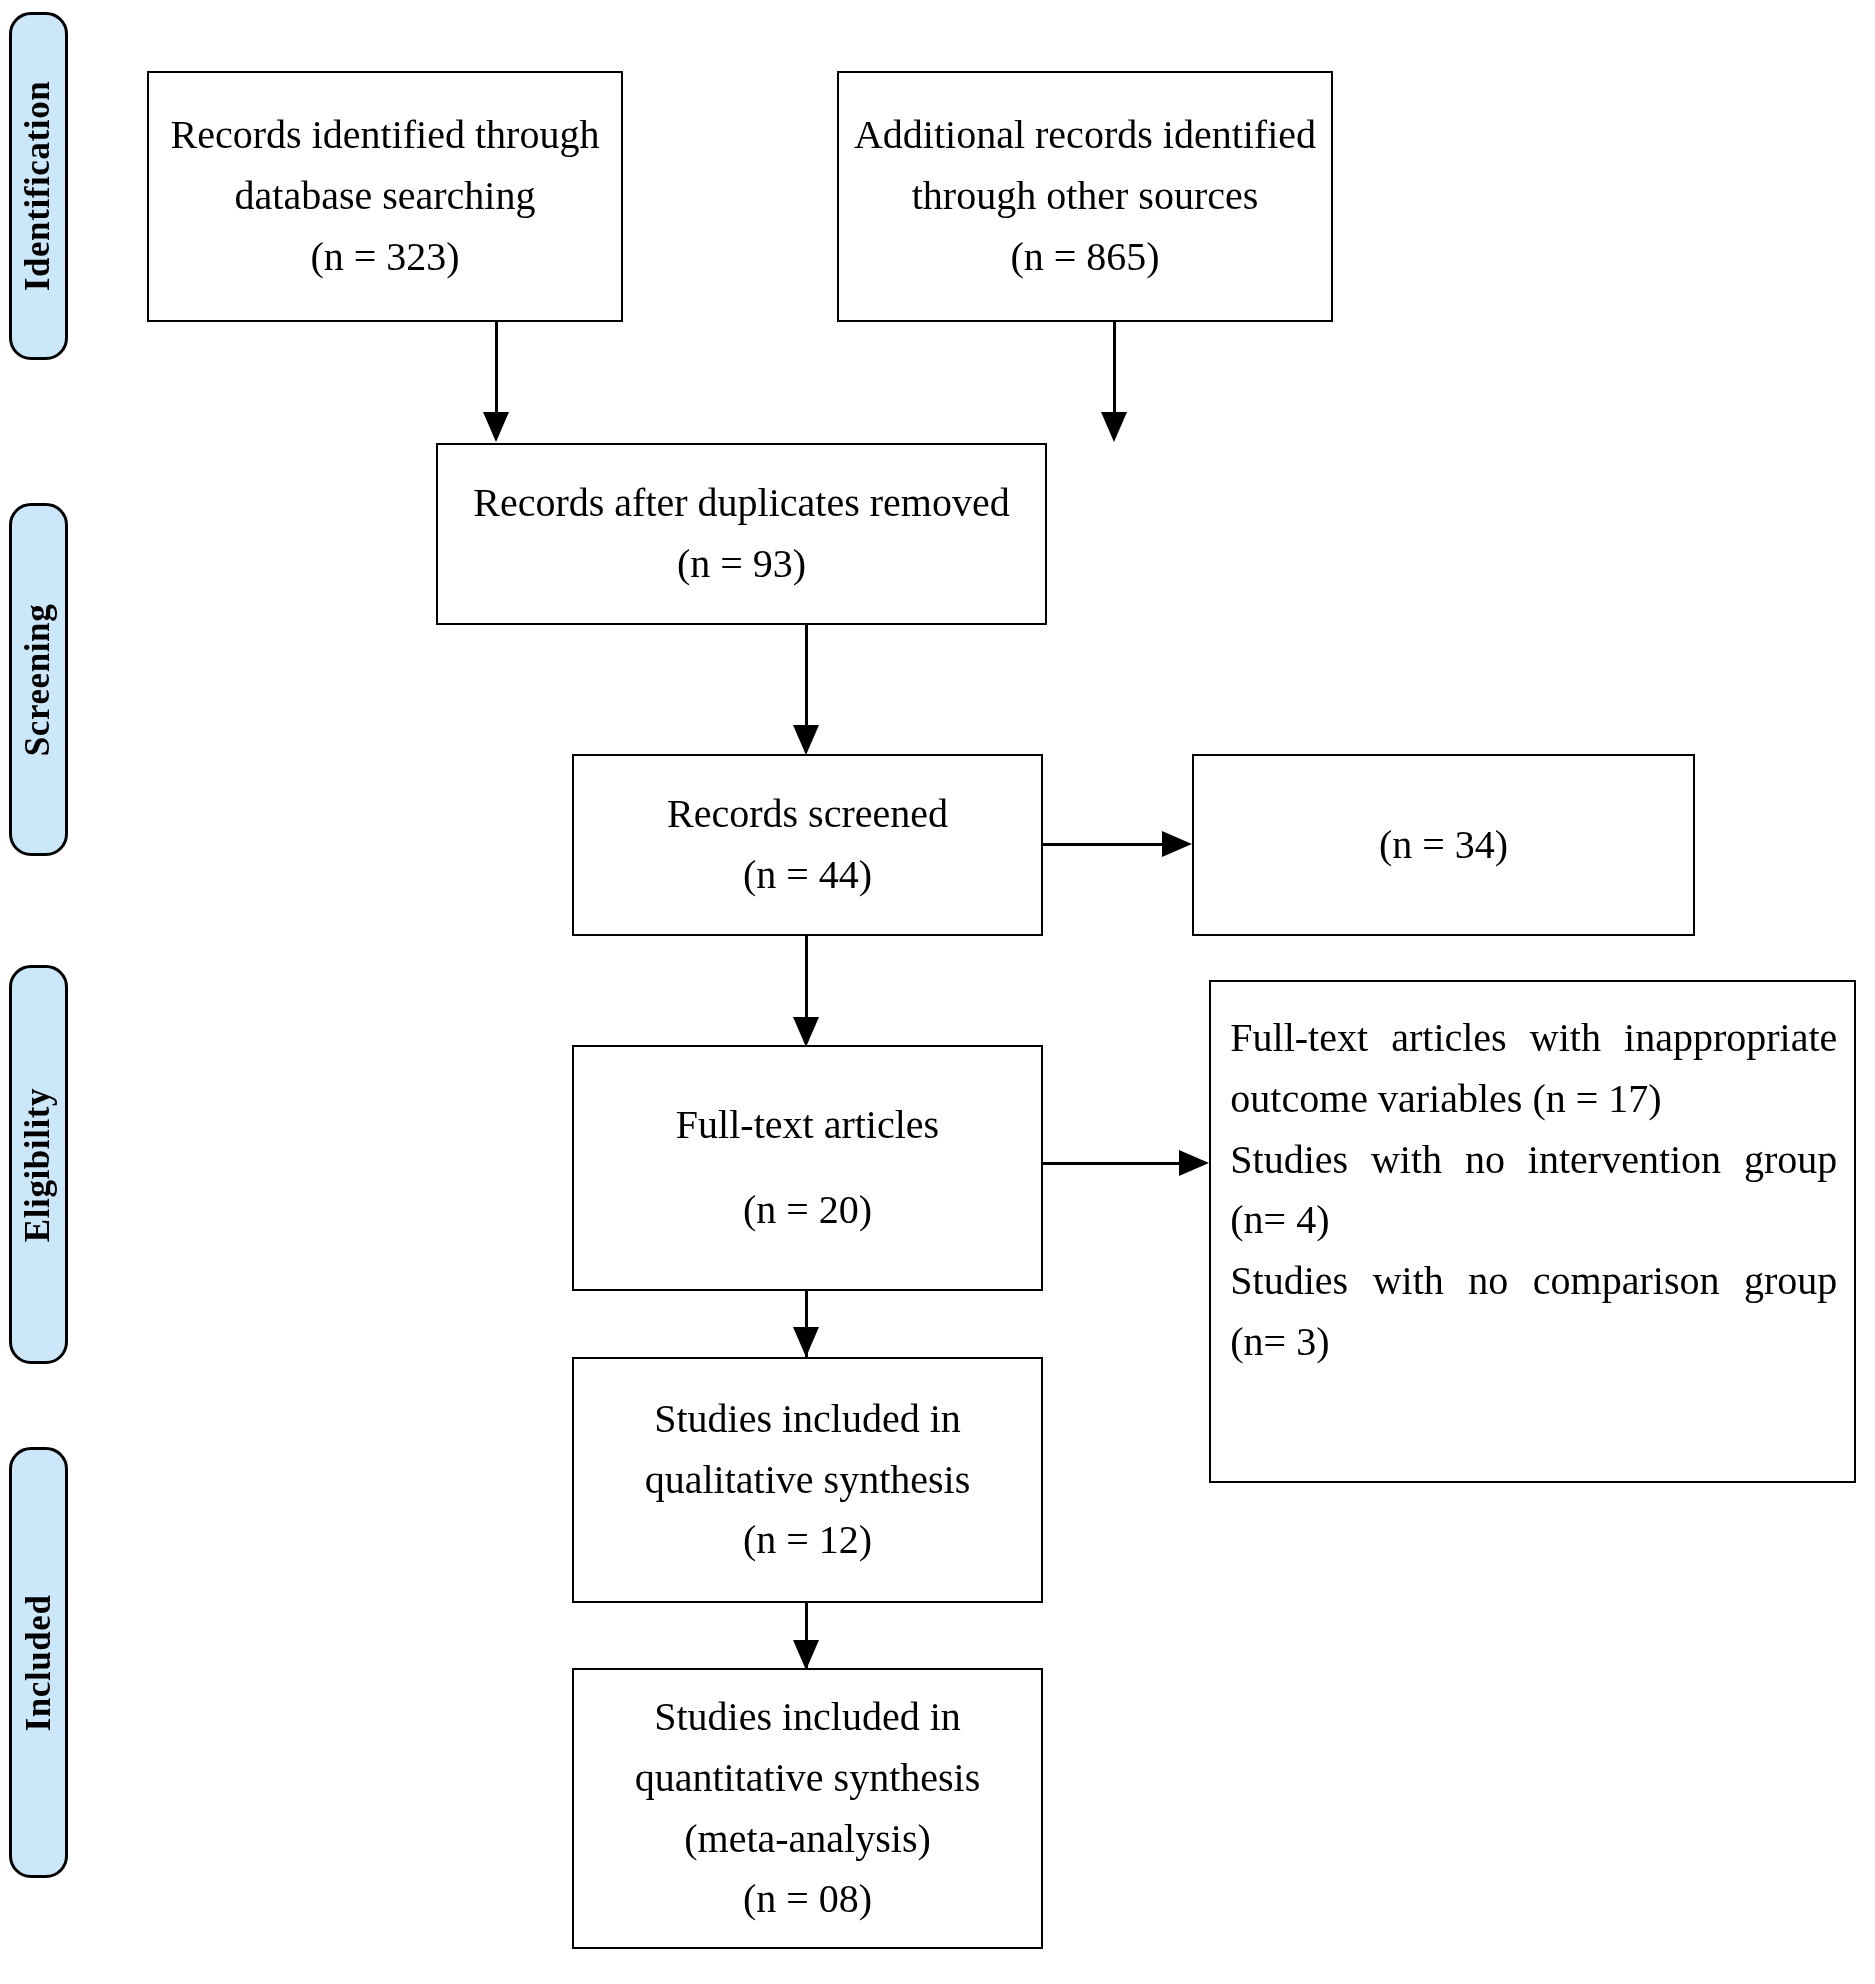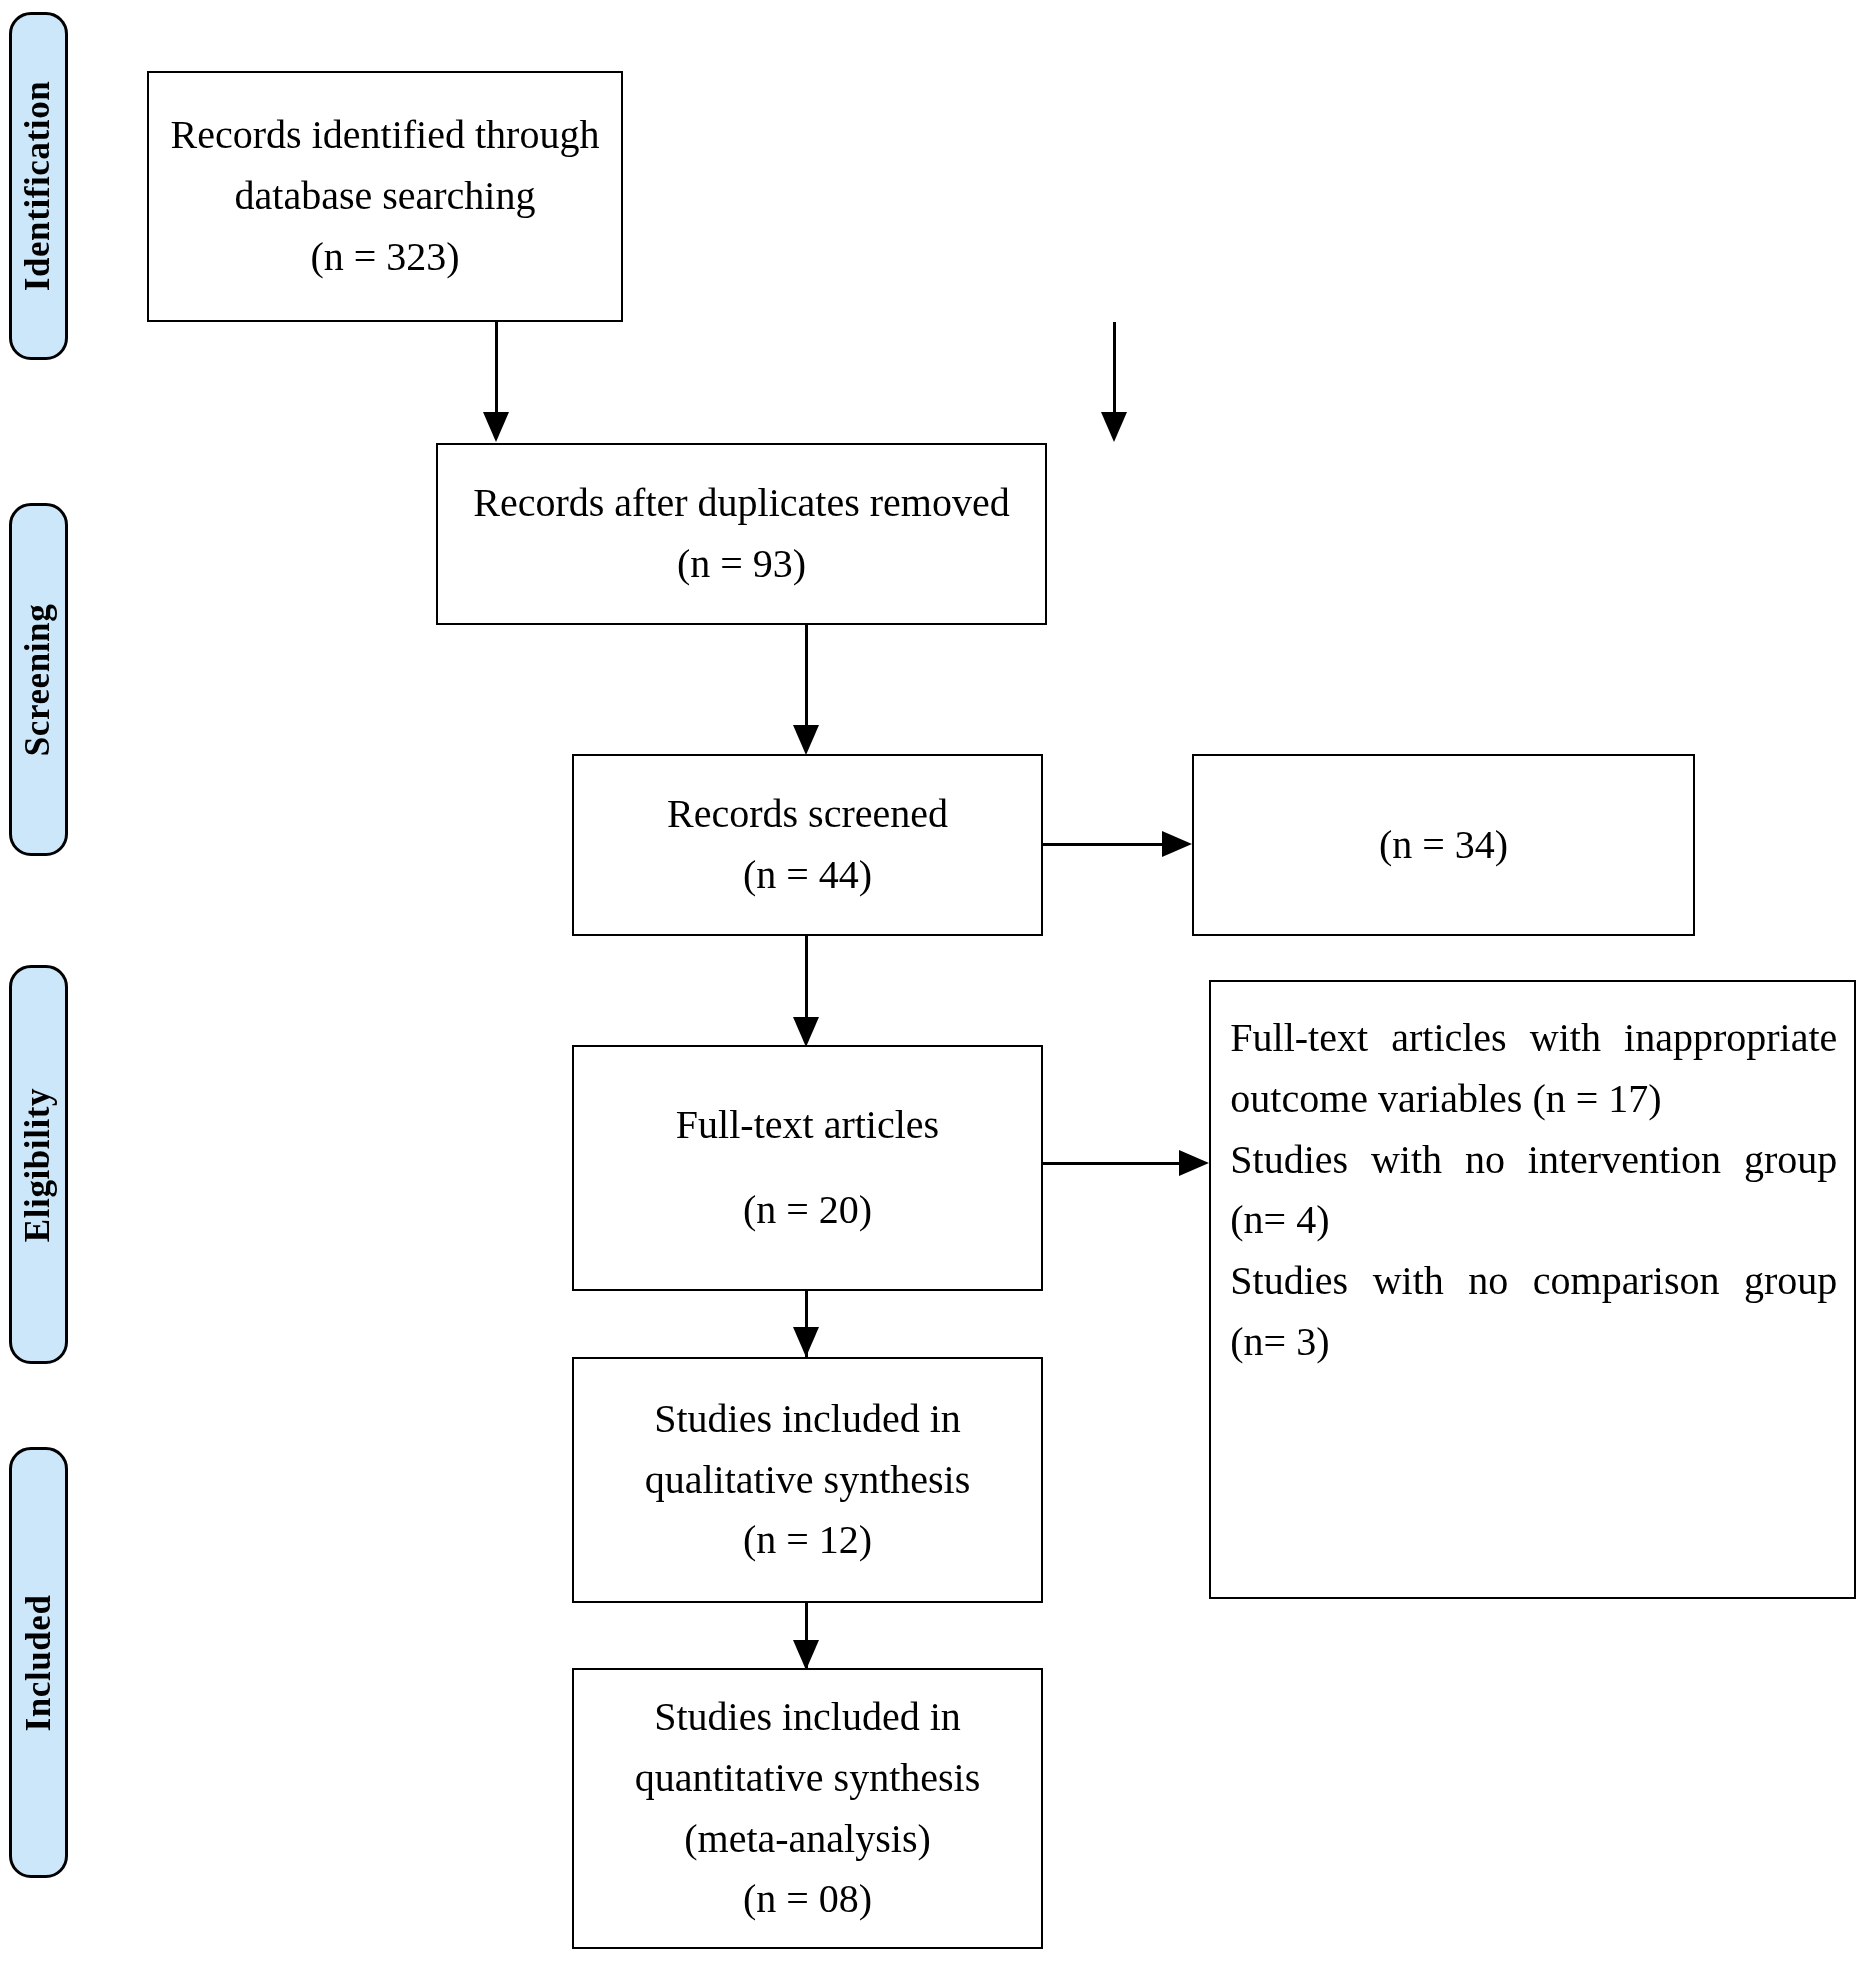--- a/index.html
+++ b/index.html
@@ -129,20 +129,25 @@
   <div class="phase-label" style="left:9px; top:1447px; width:59px; height:431px;">
     <span class="phase-text">Included</span>
   </div>
 
   <div class="flow-box" style="left:147px; top:71px; width:476px; height:251px;">
     <span class="line">Records identified through</span>
     <span class="line">database searching</span>
     <span class="line">(n = 323)</span>
   </div>
 
+  <div class="flow-box" style="left:837px; top:71px; width:496px; height:251px;">
+    <span class="line">Additional records identified</span>
+    <span class="line">through other sources</span>
+    <span class="line">(n = 865)</span>
+  </div>
 
   <div class="v-line" style="left:495px; top:322px; width:3.2px; height:91px;"></div>
   <div class="arrow-down" style="left:483px; top:412px;"></div>
 
   <div class="v-line" style="left:1113px; top:322px; width:3.2px; height:91px;"></div>
   <div class="arrow-down" style="left:1101px; top:412px;"></div>
 
   <div class="flow-box" style="left:436px; top:443px; width:611px; height:182px;">
     <span class="line">Records after duplicates removed</span>
     <span class="line">(n = 93)</span>
@@ -164,21 +169,21 @@
   <div class="arrow-right" style="left:1162px; top:831px;"></div>
 
   <div class="v-line" style="left:805px; top:936px; width:3.2px; height:82px;"></div>
   <div class="arrow-down" style="left:793px; top:1017px;"></div>
 
   <div class="flow-box" style="left:572px; top:1045px; width:471px; height:246px;gap:24px;">
     <span class="line">Full-text articles</span>
     <span class="line">(n = 20)</span>
   </div>
 
-  <div class="reasons-box" style="left:1209px; top:980px; width:647px; height:619px;">
+  <div class="reasons-box" style="left:1209px; top:980px; width:647px; height:503px;">
     <p class="reason">Full-text articles with inappropriate outcome variables (n = 17)</p>
     <p class="reason">Studies with no intervention group (n= 4)</p>
     <p class="reason">Studies with no comparison group (n= 3)</p>
   </div>
 
   <div class="h-line" style="left:1043px; top:1162px; width:136px; height:3.2px;"></div>
   <div class="arrow-right" style="left:1179px; top:1150px;"></div>
 
   <div class="v-line" style="left:805px; top:1291px; width:3.2px; height:71px;"></div>
   <div class="arrow-down" style="left:793px; top:1327px;"></div>

